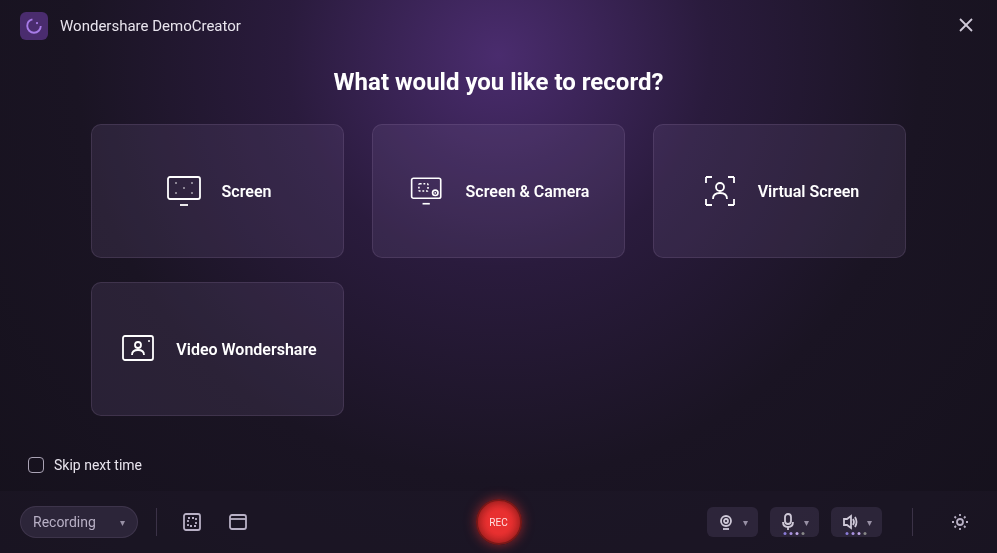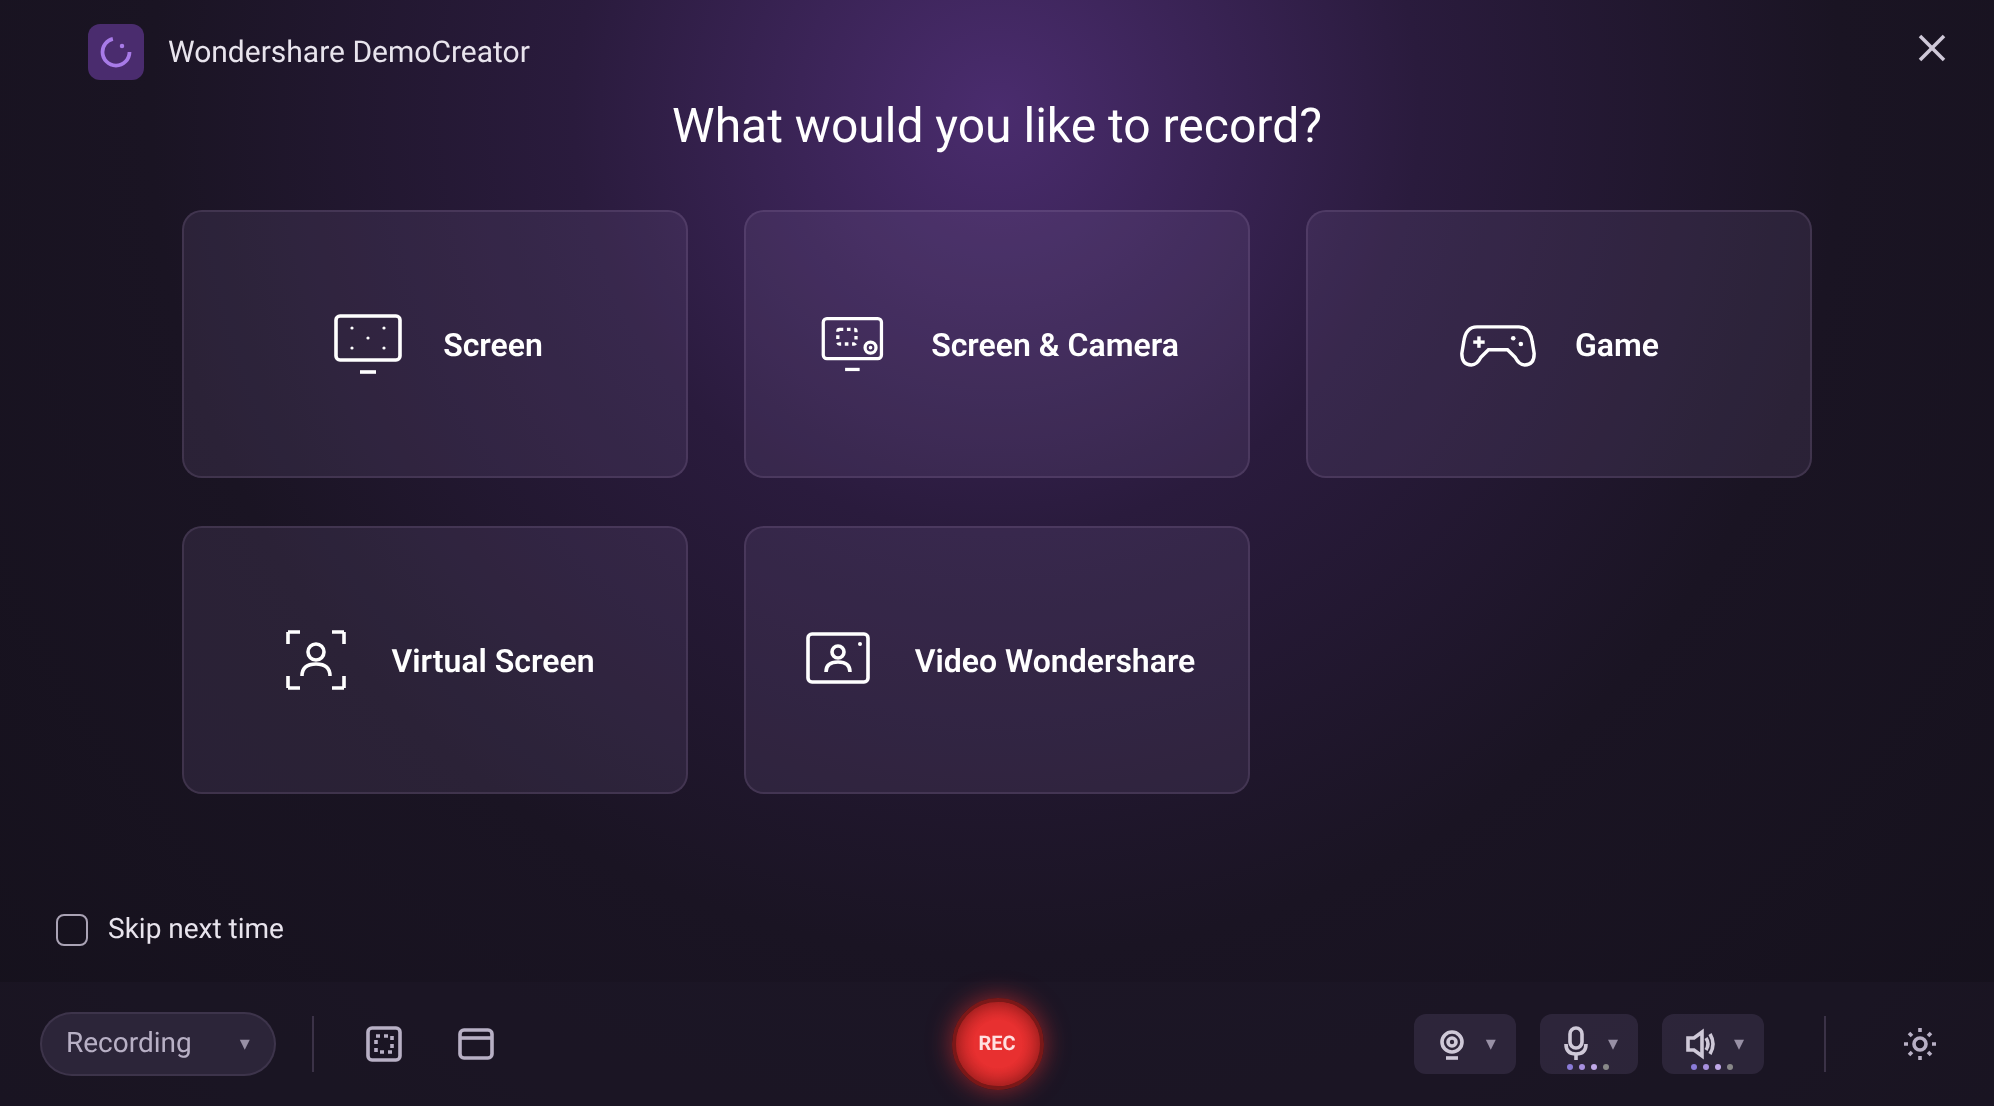--- a/index.html
+++ b/index.html
@@ -15,21 +15,20 @@
     .title-bar {
       display: flex;
       align-items: center;
       justify-content: space-between;
       padding: 12px 20px 8px 20px;
     }
     .title-left {
       display: flex;
       align-items: center;
       gap: 12px;
-      margin-left: 24px;
     }
     .app-logo {
       width: 28px;
       height: 28px;
       background: #4a2c6e;
       border-radius: 6px;
       display: flex;
       align-items: center;
       justify-content: center;
     }
@@ -40,22 +39,22 @@
     }
     .close-btn {
       color: #cfc9d8;
       cursor: pointer;
       font-size: 14px;
       padding: 4px;
     }
     .heading {
       text-align: center;
       font-size: 24px;
-      font-weight: 400;
-      margin-top: 1px;
+      font-weight: 700;
+      margin-top: 20px;
       margin-bottom: 28px;
       color: #ffffff;
     }
     .grid {
       display: grid;
       grid-template-columns: repeat(3, 253px);
       grid-template-rows: repeat(2, 134px);
       gap: 24px 28px;
       justify-content: center;
       padding: 0 20px;
@@ -159,21 +158,21 @@
       background: radial-gradient(circle, #e83030 40%, #b02020 100%);
       box-shadow: 0 0 12px rgba(232, 48, 48, 0.6), inset 0 0 8px rgba(0,0,0,0.3);
       border: 2px solid #7a1818;
       display: flex;
       align-items: center;
       justify-content: center;
       cursor: pointer;
     }
     .rec-txt {
       font-size: 10px;
-      font-weight: 700;
+      font-weight: 400;
       color: #ffe0e0;
     }
     .right-controls {
       margin-left: auto;
       display: flex;
       align-items: center;
       gap: 12px;
     }
     .pill-btn {
       background: rgba(80, 70, 100, 0.35);
@@ -251,32 +250,20 @@
           <line x1="16" y1="32" x2="24" y2="32"></line>
           <rect x="12" y="10" width="10" height="8" rx="1" stroke-dasharray="2 2"></rect>
           <circle cx="30" cy="20" r="3"></circle>
           <circle cx="30" cy="20" r="1" fill="#fff" stroke="none"></circle>
         </svg>
     </div>
     <div class="card-label">Screen &amp; Camera</div>
   </div>
 
 
-  <div class="card">
-    <div class="card-icon">
-      <svg width="42" height="30" viewBox="0 0 42 30">
-          <path d="M10 6 L32 6 Q38 6 39 14 L40 20 Q40 26 35 26 Q32 26 30 22 L26 18 L16 18 L12 22 Q10 26 7 26 Q2 26 2 20 L3 14 Q4 6 10 6 Z"></path>
-          <line x1="11" y1="11" x2="11" y2="17"></line>
-          <line x1="8" y1="14" x2="14" y2="14"></line>
-          <circle cx="29" cy="12" r="1.2" fill="#fff" stroke="none"></circle>
-          <circle cx="33" cy="15" r="1.2" fill="#fff" stroke="none"></circle>
-        </svg>
-    </div>
-    <div class="card-label">Game</div>
-  </div>
 
   <div class="card">
     <div class="card-icon">
       <svg width="40" height="40" viewBox="0 0 40 40">
           <path d="M6 6 L6 12 M6 6 L12 6"></path>
           <path d="M34 6 L34 12 M34 6 L28 6"></path>
           <path d="M6 34 L6 28 M6 34 L12 34"></path>
           <path d="M34 34 L34 28 M34 34 L28 34"></path>
           <circle cx="20" cy="16" r="4"></circle>
           <path d="M13 28 Q13 22 20 22 Q27 22 27 28"></path>

